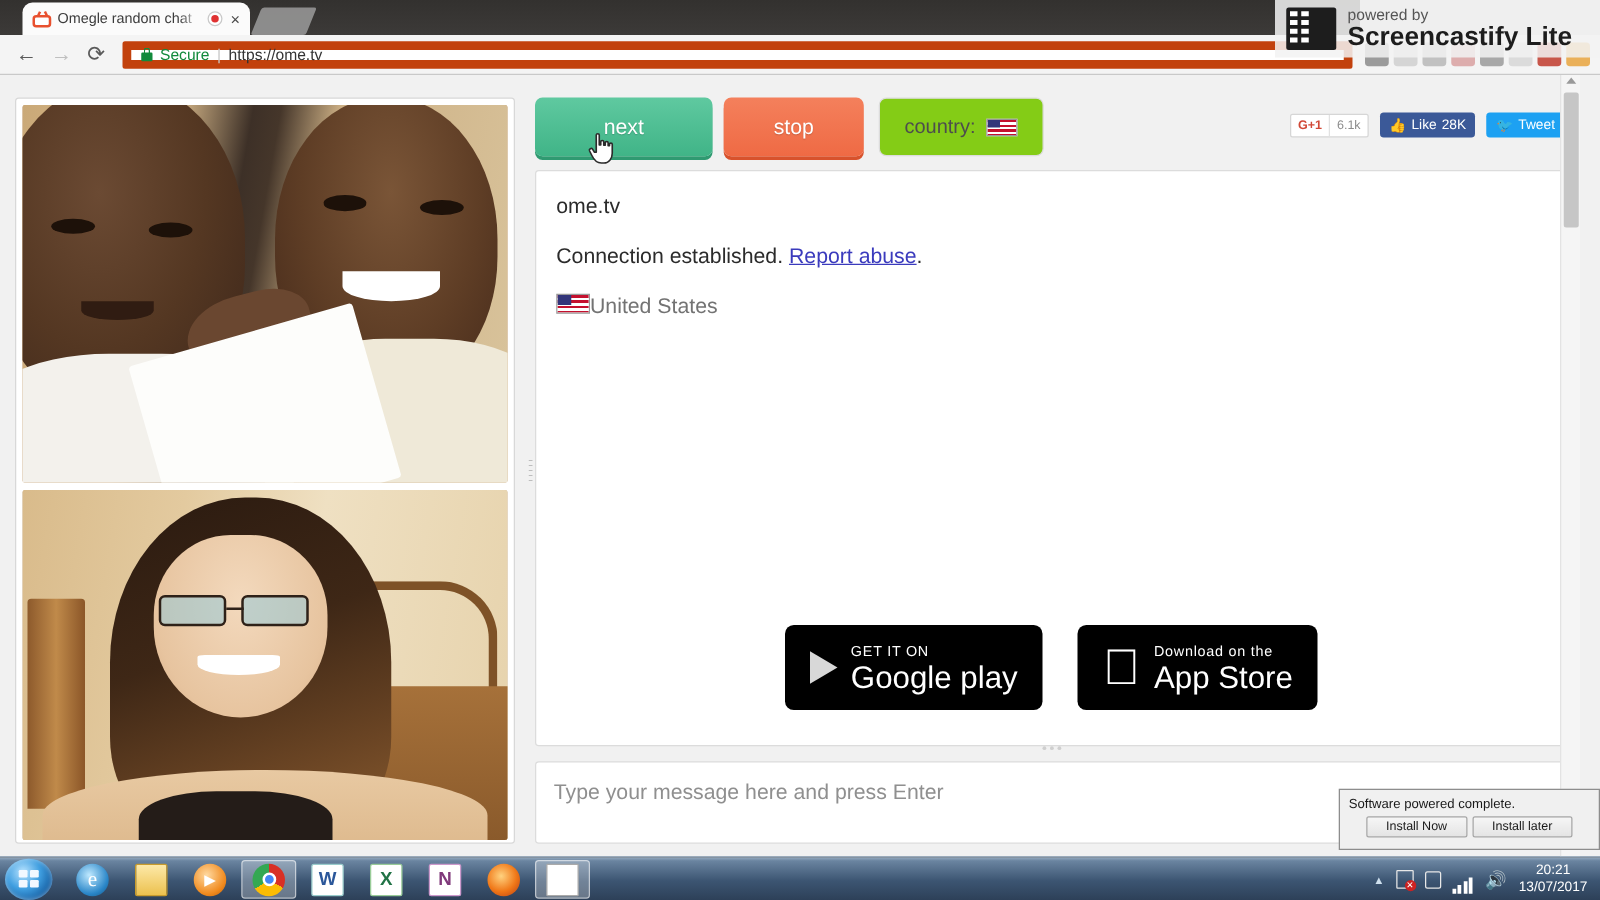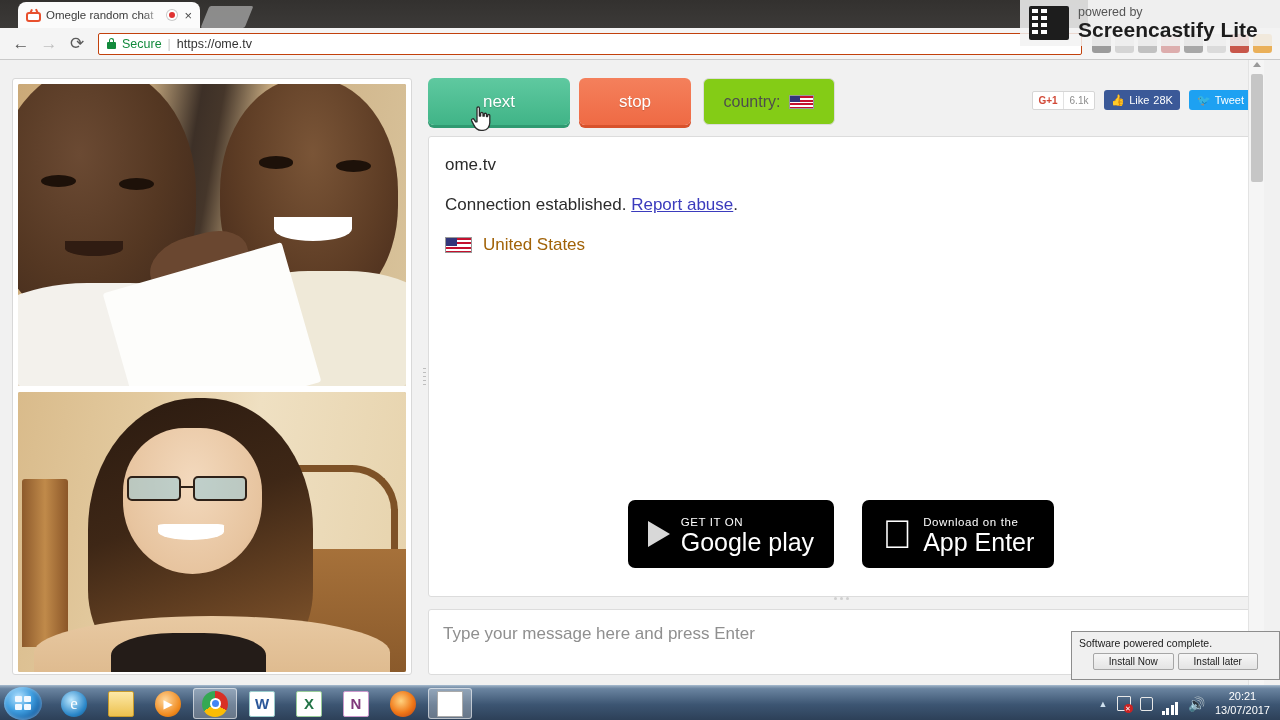--- a/index.html
+++ b/index.html
@@ -62,21 +62,21 @@
   #toolbar {
     position:absolute; left:0; top:28px; width:1280px; height:32px;
     background:#f4f4f4; border-bottom:1px solid #c9c9c9;
     display:flex; align-items:center; gap:2px; padding:0 8px;
   }
   .navbtn { width:26px; height:26px; display:flex; align-items:center; justify-content:center;
             font-size:17px; color:#5a5a5a; }
   .navbtn.dim { color:#bfbfbf; }
   #omnibox {
     flex:1 1 auto; height:22px; margin-left:6px; margin-right:6px;
-    background:#fff; border:1px solid #c2410c; border-radius:2px;
+    background:#fff; border:7px solid #c2410c; border-radius:2px;
     display:flex; align-items:center; padding:0 8px; gap:6px;
     font-size:12.5px;
   }
   #lock-icon { width:9px; height:11px; position:relative; flex:0 0 auto; }
   #lock-icon .shackle { position:absolute; left:2px; top:0; width:5px; height:5px;
     border:1.5px solid #128a3c; border-bottom:0; border-radius:3px 3px 0 0; }
   #lock-icon .body { position:absolute; left:0; top:4px; width:9px; height:7px;
     background:#128a3c; border-radius:1px; }
   #secure-label { color:#128a3c; font-size:12.5px; }
   #omni-sep { color:#c8c8c8; }
@@ -185,21 +185,21 @@
   .twbtn { display:flex; align-items:center; gap:4px; height:20px; padding:0 8px;
            background:#1da1f2; color:#fff; font-size:11px; border-radius:3px; }
 
   #chatbox {
     position:absolute; left:0; right:0; top:58px; bottom:78px;
     background:#fff; border:1px solid #dcdcdc; border-radius:3px;
     padding:18px 16px; overflow:hidden;
   }
   .chatline { font-size:17px; color:#2b2b2b; margin-bottom:20px; }
   .chatline a { color:#3b3bbd; text-decoration:underline; }
-  .flagline { display:flex; align-items:center; gap:11px; font-size:17px; color:#a16207; }
+  .flagline { display:flex; align-items:flex-start; font-size:17px; color:#737373; }
 
   #stores { position:absolute; left:0; right:0; bottom:28px; display:flex;
             justify-content:center; gap:28px; }
   .storebadge { height:68px; background:#000; border-radius:7px; display:flex;
                 align-items:center; gap:11px; padding:0 20px; color:#fff; }
   .gp-tri { width:0;height:0; border-left:22px solid #d8d8d8;
             border-top:13px solid transparent; border-bottom:13px solid transparent; }
   .sb-small { font-size:11.5px; letter-spacing:.6px; }
   .sb-big   { font-size:25px; font-weight:normal; line-height:1.02; }
   .apple { font-size:40px; line-height:.8; }
@@ -421,21 +421,21 @@
               <span class="gp-tri"></span>
               <span>
                 <span class="sb-small">GET IT ON</span><br>
                 <span class="sb-big">Google play</span>
               </span>
             </div>
             <div class="storebadge">
               <span class="apple"></span>
               <span>
                 <span class="sb-small">Download on the</span><br>
-                <span class="sb-big">App Enter</span>
+                <span class="sb-big">App Store</span>
               </span>
             </div>
           </div>
         </div>
 
         <div id="resize-handle">
           <i></i>
             <i></i>
             <i></i>
         </div>

